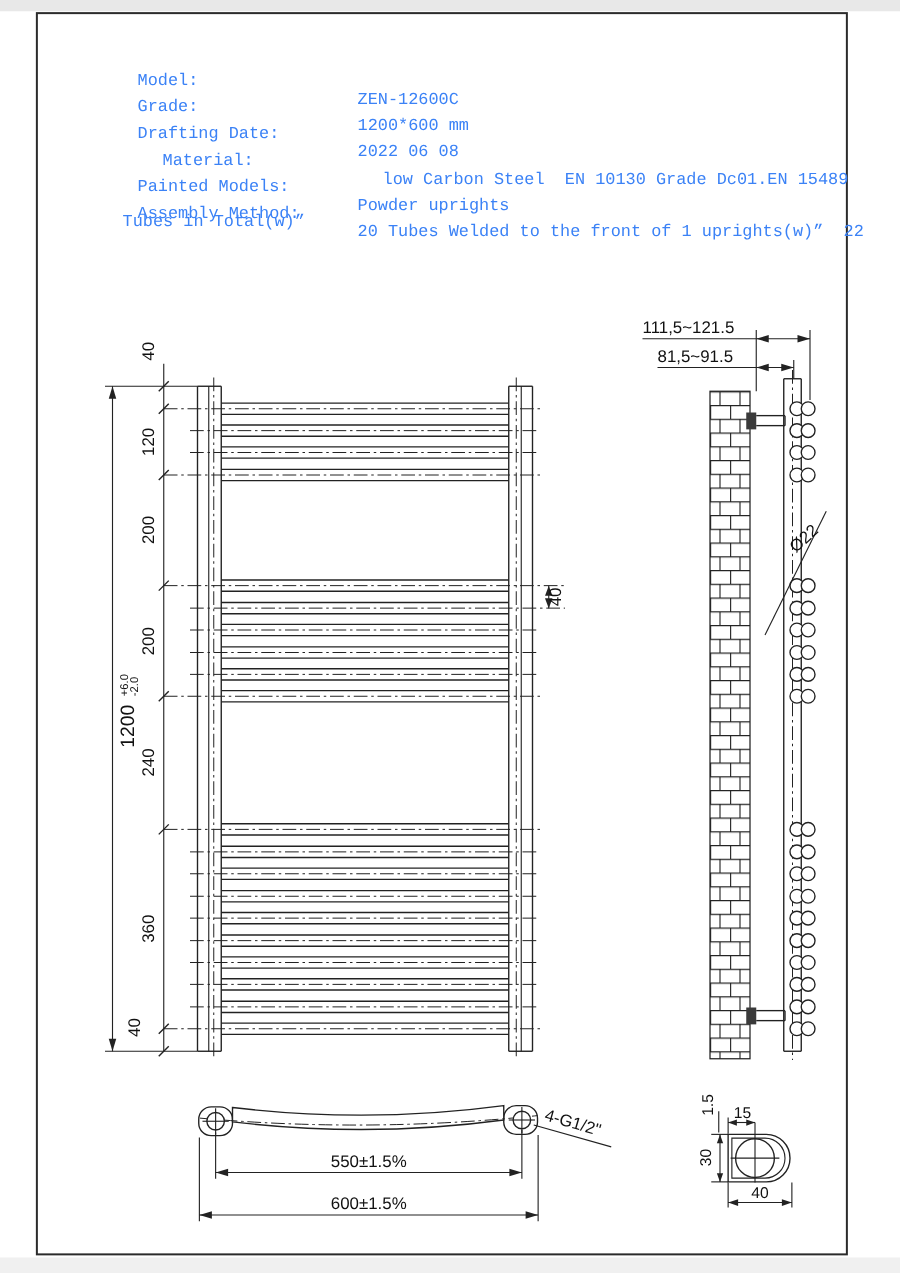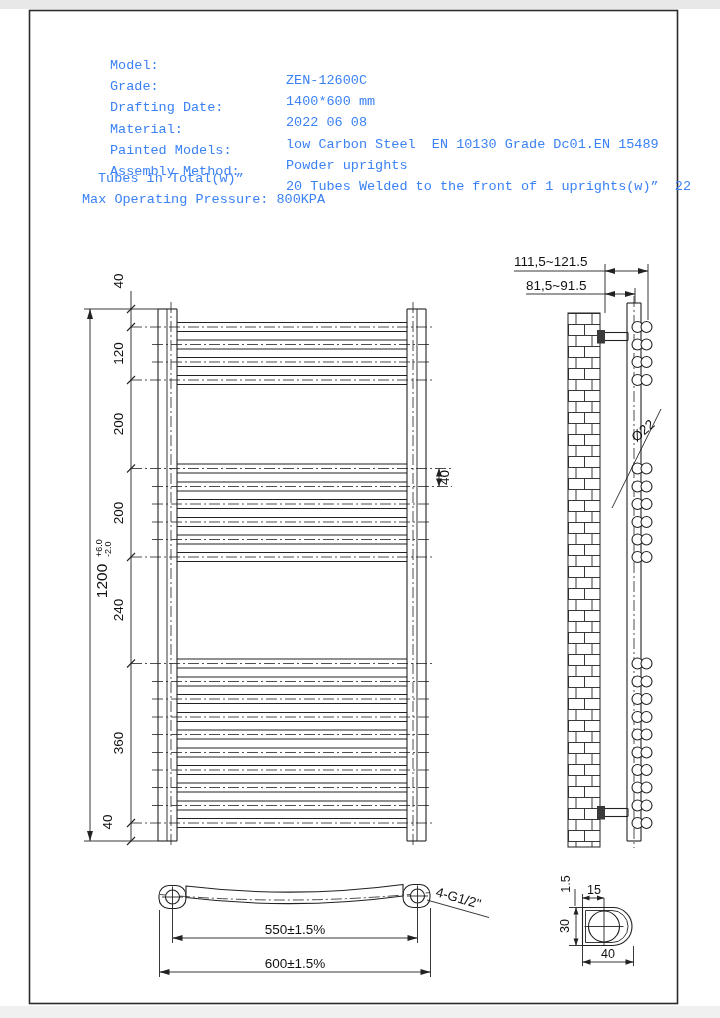--- a/index.html
+++ b/index.html
@@ -332,34 +332,33 @@
     </g>
   </svg>
 
   <div id="specs">
     <div class="srow" style="top:43px;">
       <span class="slabel">Model:</span>
       <span class="svalue">ZEN-12600C</span>
     </div>
     <div class="srow" style="top:64px;">
       <span class="slabel">Grade:</span>
-      <span class="svalue">1400*600 mm</span>
+      <span class="svalue">1200*600 mm</span>
     </div>
     <div class="srow" style="top:85px;text-align:right;">
       <span class="slabel">Drafting Date:</span>
       <span class="svalue">2022 06 08</span>
     </div>
-    <div class="srow" style="top:107px;">
+    <div class="srow" style="top:107px;margin-left:20px;">
       <span class="slabel">Material:</span>
       <span class="svalue">low Carbon Steel  EN 10130 Grade Dc01.EN 15489</span>
     </div>
     <div class="srow" style="top:128px;text-align:center;">
       <span class="slabel">Painted Models:</span>
       <span class="svalue">Powder uprights</span>
     </div>
     <div class="srow" style="top:149px;text-align:right;">
       <span class="slabel">Assembly Method:</span>
       <span class="svalue">20 Tubes Welded to the front of 1 uprights(w)”  22</span>
     </div>
     <div class="srow" style="top:171px;left:98px;">Tubes in Total(w)”</div>
-    <div class="srow" style="top:192px;left:82px;">Max Operating Pressure: 800KPA</div>
   </div>
 </div>
 
 </body></html>

